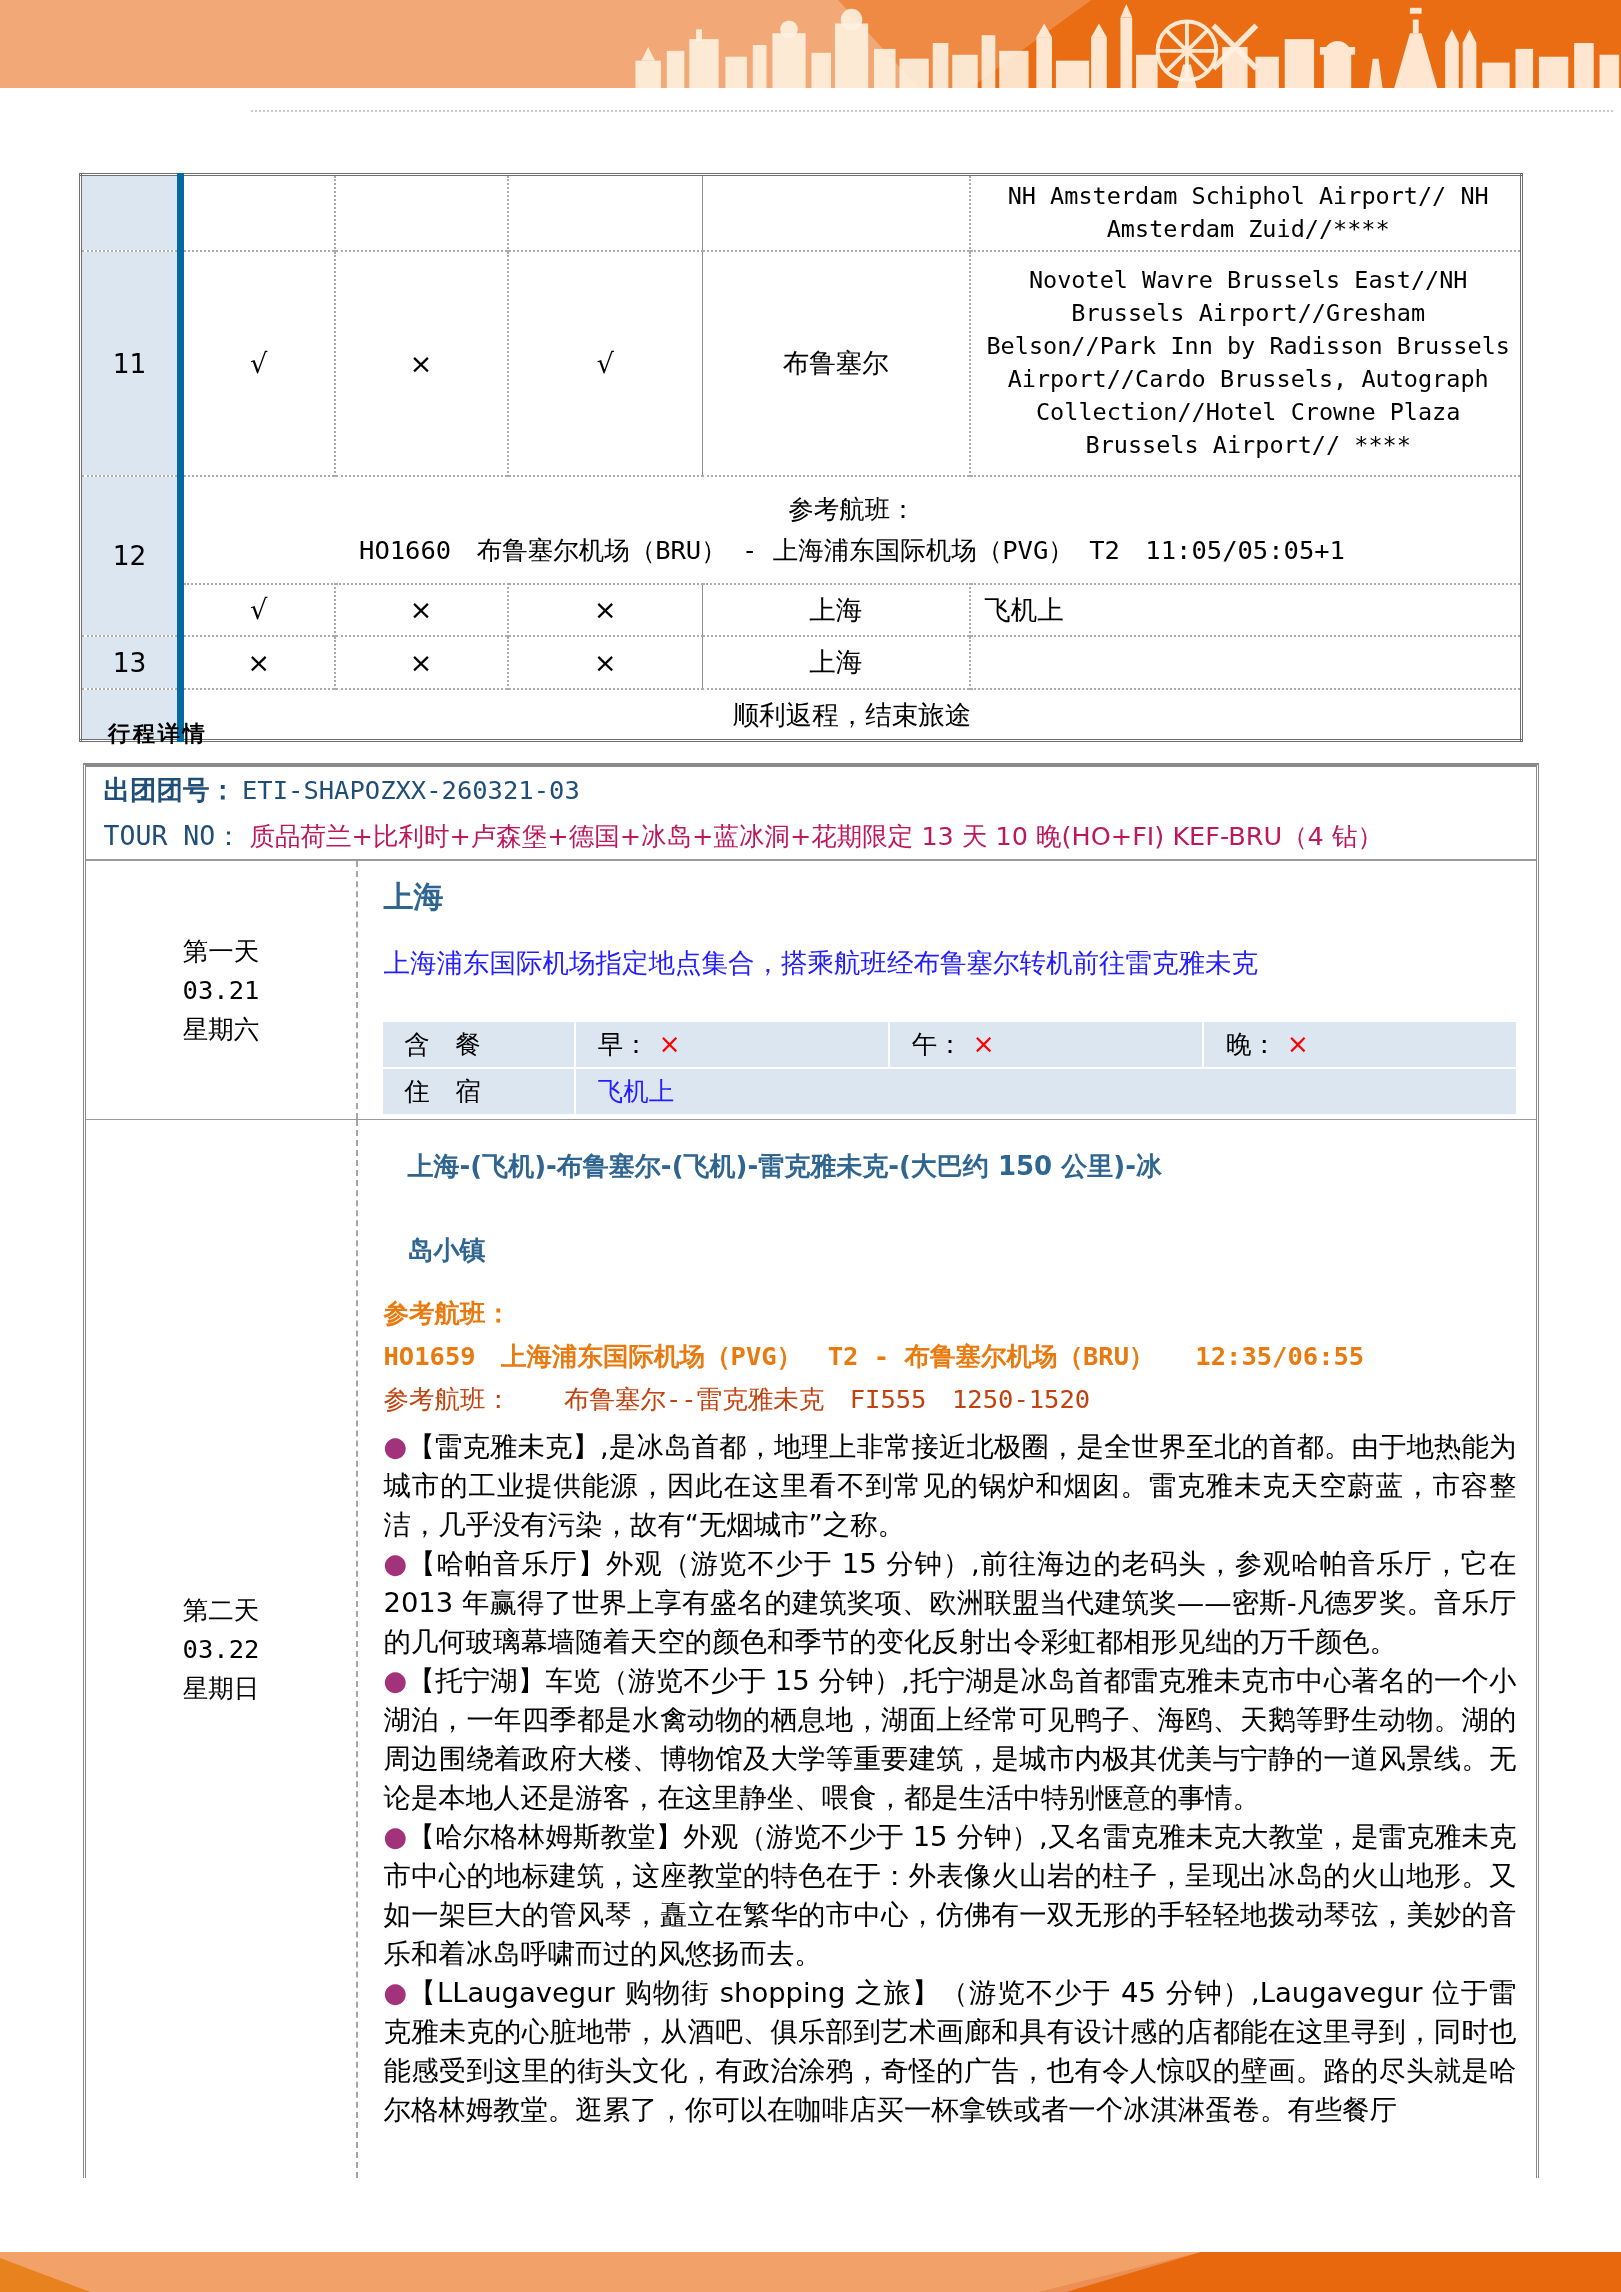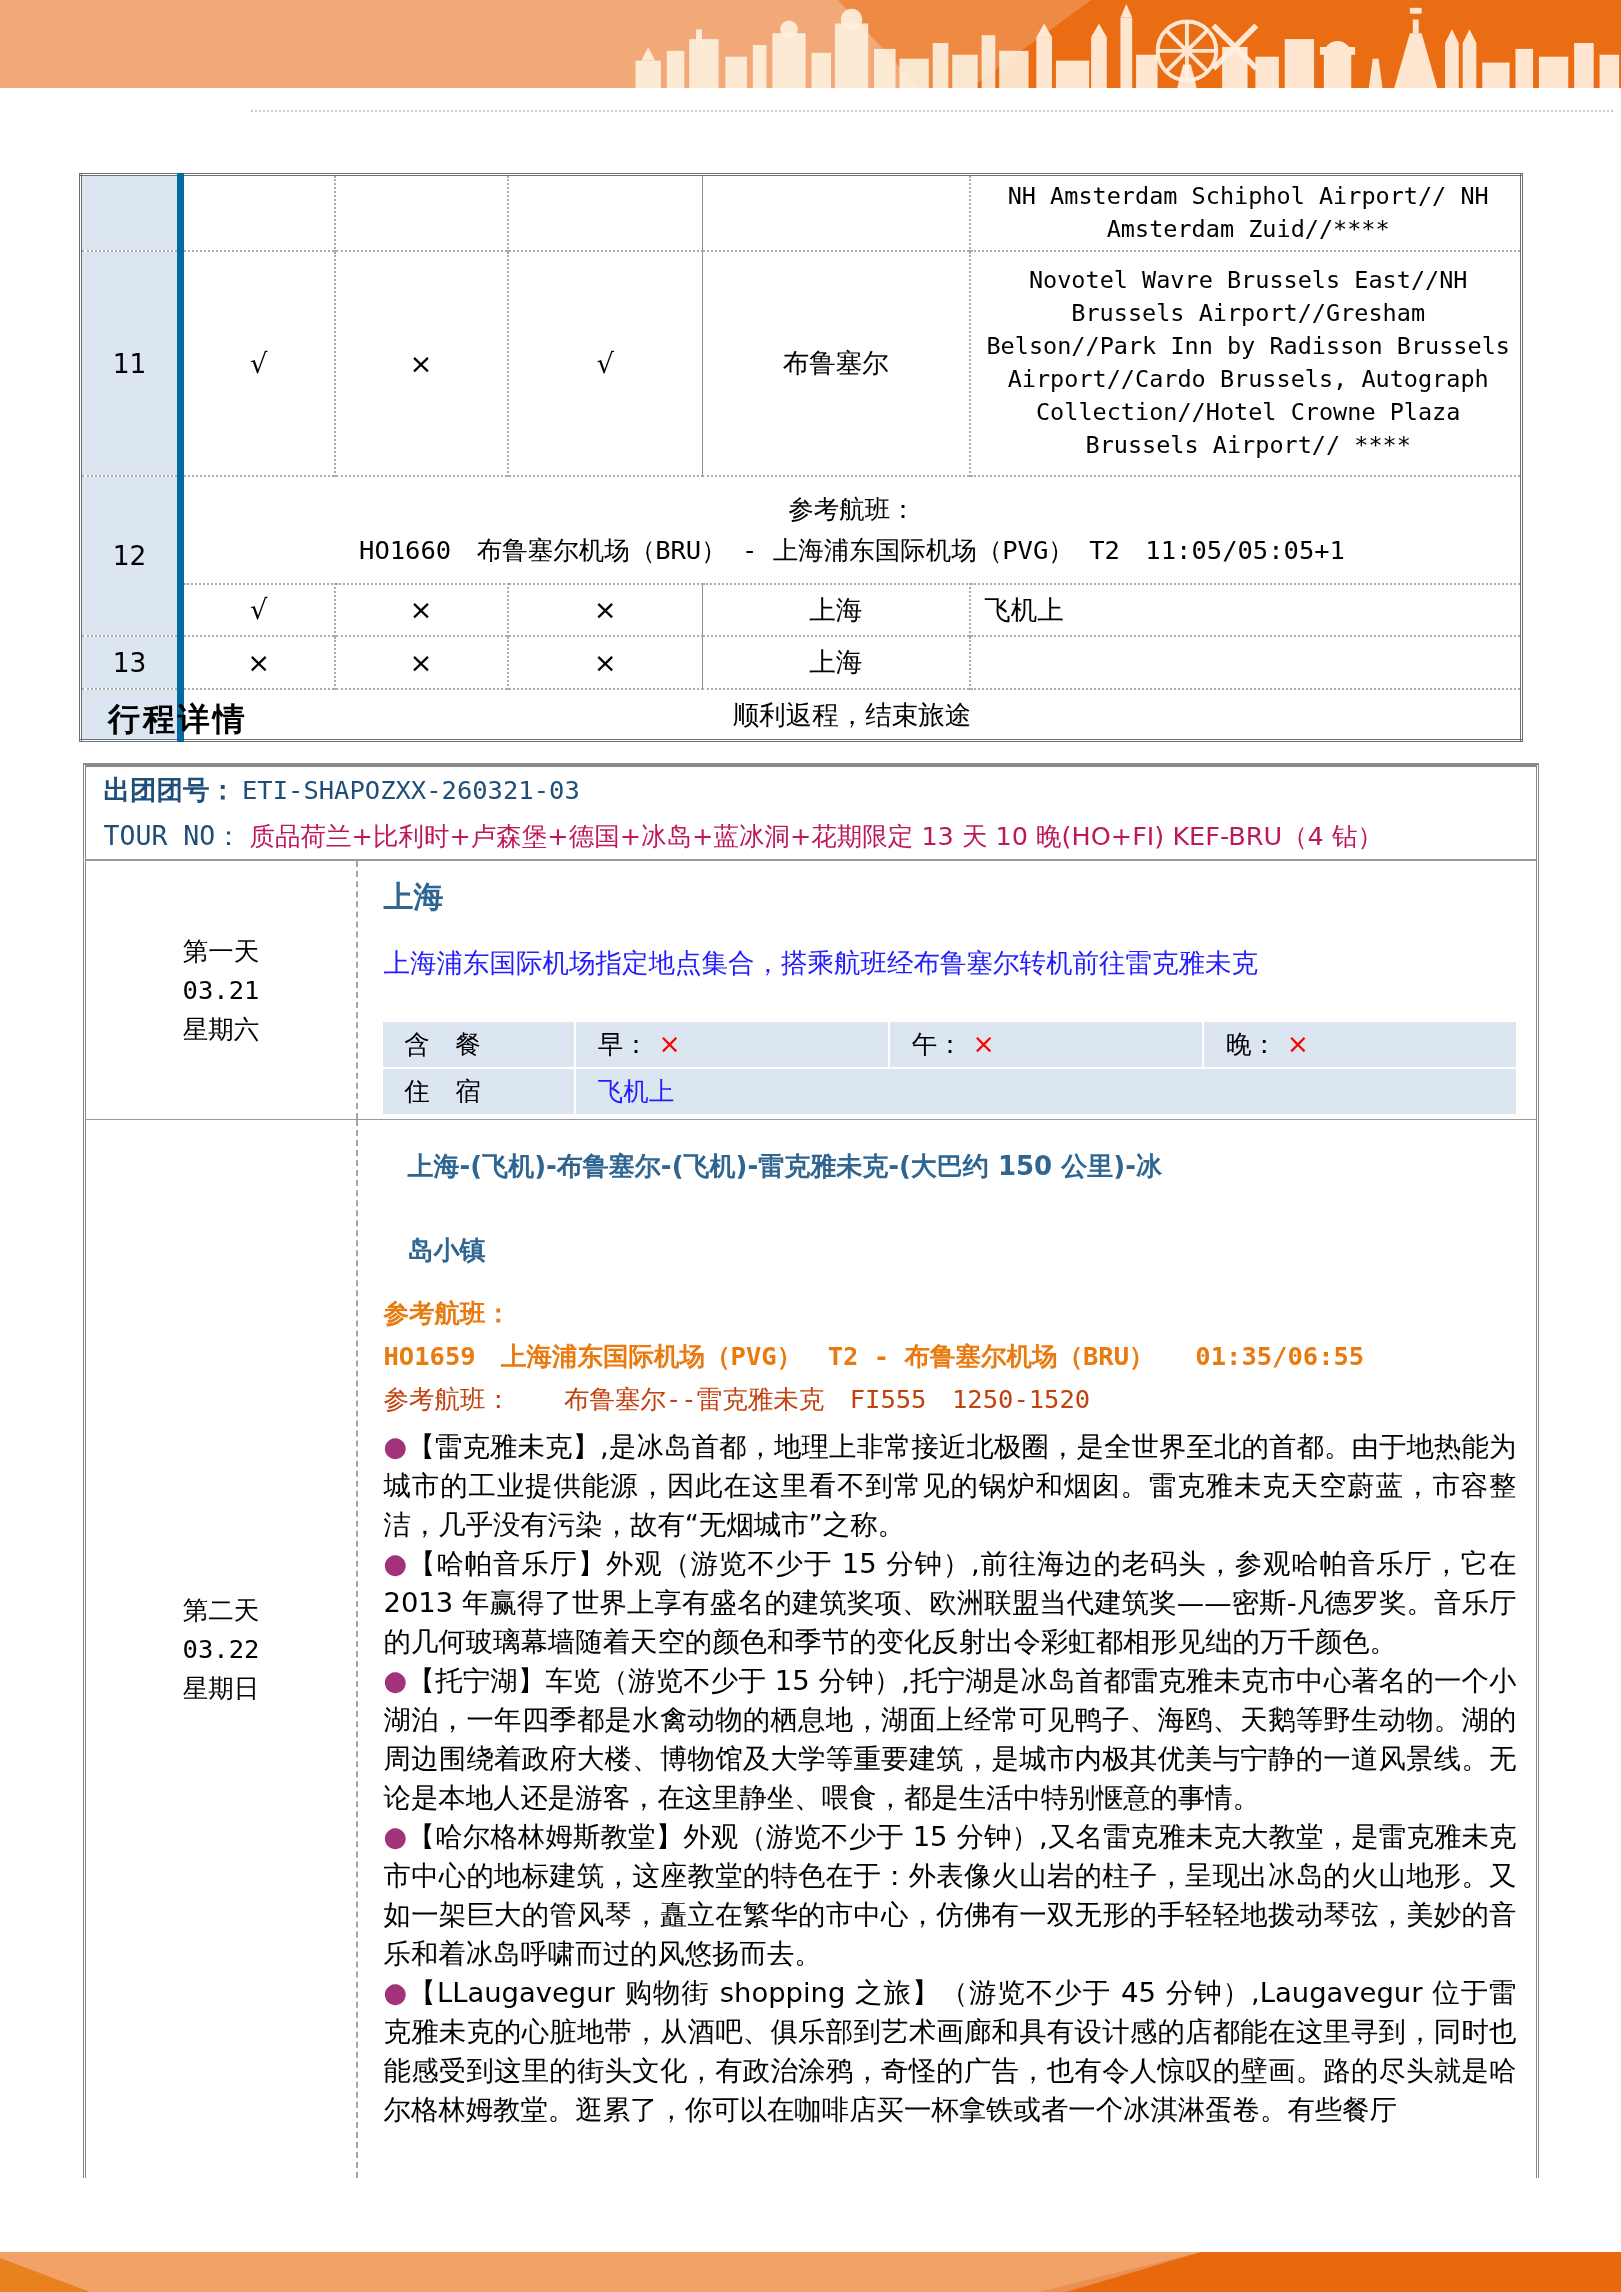--- a/index.html
+++ b/index.html
@@ -31,21 +31,21 @@
   .t1 td.day{background:#dce6f1;border-right:7px solid #0369a1;}
   .t1 td.bd-dot{border-right:2px dotted #ababab;}
   .t1 td.bd-sol{border-right:1px solid #8f8f8f;}
   .t1 td.sym{font-size:27.4px;}
   .t1 td.hotel{text-align:center;vertical-align:middle;
     font-size:23.5px;line-height:33px;padding:3.9px 7.8px 3.9px 13.7px;}
   .t1 td.flightcell{font-size:25.5px;line-height:41px;padding:5.9px 0;}
   .t1 td.stay{text-align:left;padding-left:13.7px;}
 
   
-  .h-detail{position:absolute;left:108px;top:698px;font-size:32px;font-weight:bold;
+  .h-detail{position:absolute;left:108px;top:719px;font-size:22px;font-weight:bold;
     letter-spacing:2.9px;}
 
   
   .t2{position:absolute;left:83px;top:763px;width:1456px;height:1415px;
     border-left:3.9px double #8a8a8a;border-right:3.9px double #8a8a8a;
     border-top:4.9px solid #8a8a8a;box-sizing:border-box;
     overflow:hidden;display:flex;flex-direction:column;}
   .row-a{height:46px;display:flex;align-items:center;padding-left:17.6px;}
   .row-a .lbl{color:#1f4e79;font-weight:bold;font-size:26.5px;}
   .row-a .val{color:#1f4e79;font-size:25.5px;margin-left:5.9px;}
@@ -255,21 +255,21 @@
         <div>第二天</div>
         <div class="mono">03.22</div>
         <div>星期日</div>
       </div>
       <div class="day-content">
         <div class="d2-title">
           <div>上海-(飞机)-布鲁塞尔-(飞机)-雷克雅未克-(大巴约 150 公里)-冰</div>
           <div>岛小镇</div>
         </div>
         <div class="oline">参考航班：</div>
-        <div class="oline mono">HO1659　上海浦东国际机场（PVG）　T2 - 布鲁塞尔机场（BRU）　 01:35/06:55</div>
+        <div class="oline mono">HO1659　上海浦东国际机场（PVG）　T2 - 布鲁塞尔机场（BRU）　 12:35/06:55</div>
         <div class="bline">
           <span>参考航班：</span><span class="gap"></span><span class="mono">布鲁塞尔--雷克雅未克　FI555　1250-1520</span>
         </div>
         <div class="paras">
           <p><span class="bullet">●</span><span>【雷克雅未克】,是冰岛首都，地理上非常接近北极圈，是全世界至北的首都。由于地热能为城市的工业提供能源，因此在这里看不到常见的锅炉和烟囱。雷克雅未克天空蔚蓝，市容整洁，几乎没有污染，故有“无烟城市”之称。</span></p>
           <p><span class="bullet">●</span><span>【哈帕音乐厅】外观（游览不少于 15 分钟）,前往海边的老码头，参观哈帕音乐厅，它在 2013 年赢得了世界上享有盛名的建筑奖项、欧洲联盟当代建筑奖——密斯-凡德罗奖。音乐厅的几何玻璃幕墙随着天空的颜色和季节的变化反射出令彩虹都相形见绌的万千颜色。</span></p>
           <p><span class="bullet">●</span><span>【托宁湖】车览（游览不少于 15 分钟）,托宁湖是冰岛首都雷克雅未克市中心著名的一个小湖泊，一年四季都是水禽动物的栖息地，湖面上经常可见鸭子、海鸥、天鹅等野生动物。湖的周边围绕着政府大楼、博物馆及大学等重要建筑，是城市内极其优美与宁静的一道风景线。无论是本地人还是游客，在这里静坐、喂食，都是生活中特别惬意的事情。</span></p>
           <p><span class="bullet">●</span><span>【哈尔格林姆斯教堂】外观（游览不少于 15 分钟）,又名雷克雅未克大教堂，是雷克雅未克市中心的地标建筑，这座教堂的特色在于：外表像火山岩的柱子，呈现出冰岛的火山地形。又如一架巨大的管风琴，矗立在繁华的市中心，仿佛有一双无形的手轻轻地拨动琴弦，美妙的音乐和着冰岛呼啸而过的风悠扬而去。</span></p>
           <p><span class="bullet">●</span><span>【LLaugavegur 购物街 shopping 之旅】（游览不少于 45 分钟）,Laugavegur 位于雷克雅未克的心脏地带，从酒吧、俱乐部到艺术画廊和具有设计感的店都能在这里寻到，同时也能感受到这里的街头文化，有政治涂鸦，奇怪的广告，也有令人惊叹的壁画。路的尽头就是哈尔格林姆教堂。逛累了，你可以在咖啡店买一杯拿铁或者一个冰淇淋蛋卷。有些餐厅</span></p>
         </div>

